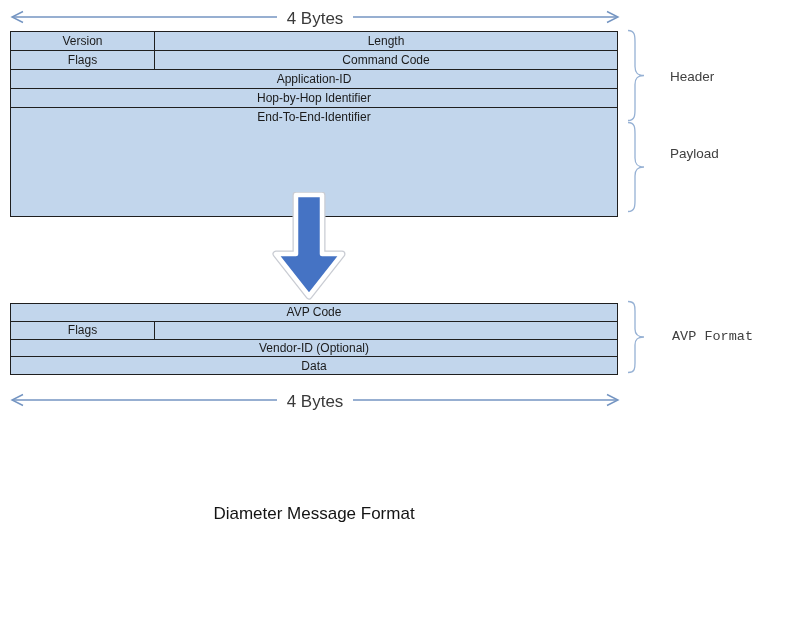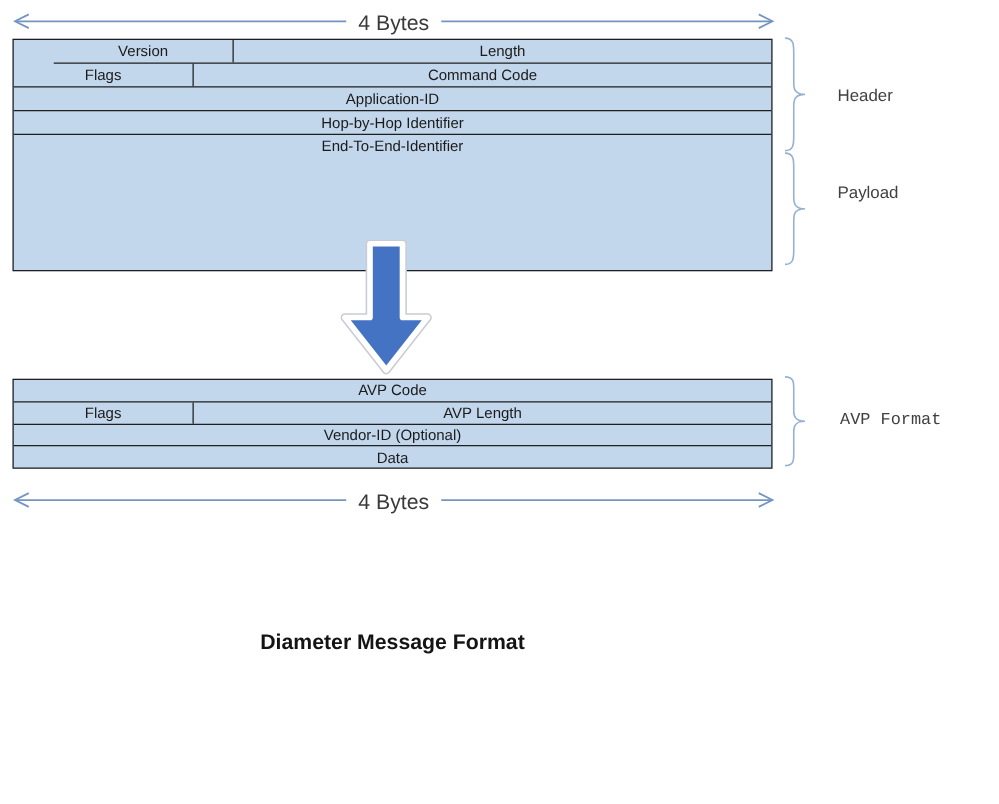--- a/index.html
+++ b/index.html
@@ -41,41 +41,41 @@
   }
   .frow.grow{flex:1 1 auto;align-items:flex-start;padding-top:2px;}
 
   
   .brace-label{
     font-size:13.5px;color:#404040;white-space:nowrap;
   }
 
   .diagram-title{
     width:608px;left:10px;top:504px;text-align:center;
-    font-size:17px;font-weight:bold;color:#141414;
+    font-size:17px;font-weight:normal;color:#141414;
   }
 </style>
 </head>
 <body>
 
 <div id="canvas">
 
   <div class="abs ruler" style="left:8px;top:8px;width:614px;">
     <svg width="614" height="18">
       <line x1="5" y1="9" x2="609" y2="9" stroke="#7495c2" stroke-width="1.4"></line>
       <polyline points="15,3.5 4,9 15,14.5" fill="none" stroke="#7495c2" stroke-width="1.4"></polyline>
       <polyline points="599,3.5 610,9 599,14.5" fill="none" stroke="#7495c2" stroke-width="1.4"></polyline>
     </svg>
     <div class="ruler-label">
       <span>4 Bytes</span>
     </div>
   </div>
 
   <div class="abs ftable" style="left:10px;top:31px;width:608px;height:186px;">
-    <div class="frow split" style="height:18px;margin-left:32px;">
+    <div class="frow split" style="height:18px;">
       <div class="cell-left">Version</div>
       <div class="cell-right">Length</div>
     </div>
     <div class="frow split" style="height:18px;">
       <div class="cell-left">Flags</div>
       <div class="cell-right">Command Code</div>
     </div>
     <div class="frow" style="height:18px;">Application-ID</div>
     <div class="frow" style="height:18px;">Hop-by-Hop Identifier</div>
     <div class="frow" style="height:17px;">End-To-End-Identifier</div>
@@ -93,21 +93,20 @@
 
   <svg class="abs" style="left:270px;top:192px;z-index:5;" width="80" height="114">
     <polygon points="26,3 52,3 52,62 72,62 39,104 6,62 26,62" fill="#ffffff" stroke="#c9ccd3" stroke-width="7" stroke-linejoin="round"></polygon>
     <polygon points="26,3 52,3 52,62 72,62 39,104 6,62 26,62" fill="#4573c4" stroke="#ffffff" stroke-width="4.5" stroke-linejoin="round"></polygon>
   </svg>
 
   <div class="abs ftable" style="left:10px;top:303px;width:608px;height:72px;">
     <div class="frow" style="flex:1 1 auto;">AVP Code</div>
     <div class="frow split" style="flex:1 1 auto;">
       <div class="cell-left">Flags</div>
-      <div class="cell-right">AVP Length</div>
     </div>
     <div class="frow" style="flex:1 1 auto;">Vendor-ID (Optional)</div>
     <div class="frow" style="flex:1 1 auto;">Data</div>
   </div>
 
   <svg class="abs" style="left:623px;top:300px;" width="26" height="74">
     <path d="M 5,1.5 C 12,1.5 12,6 12,11 L 12,29 C 12,34 14,37 21,37 C 14,37 12,40 12,45 L 12,63 C 12,68 12,72.5 5,72.5" fill="none" stroke="#96b1d4" stroke-width="1.3"></path>
   </svg>
   <div class="abs brace-label" style="left:672px;top:329px;font-family:Liberation Mono, monospace;">AVP Format</div>
 

